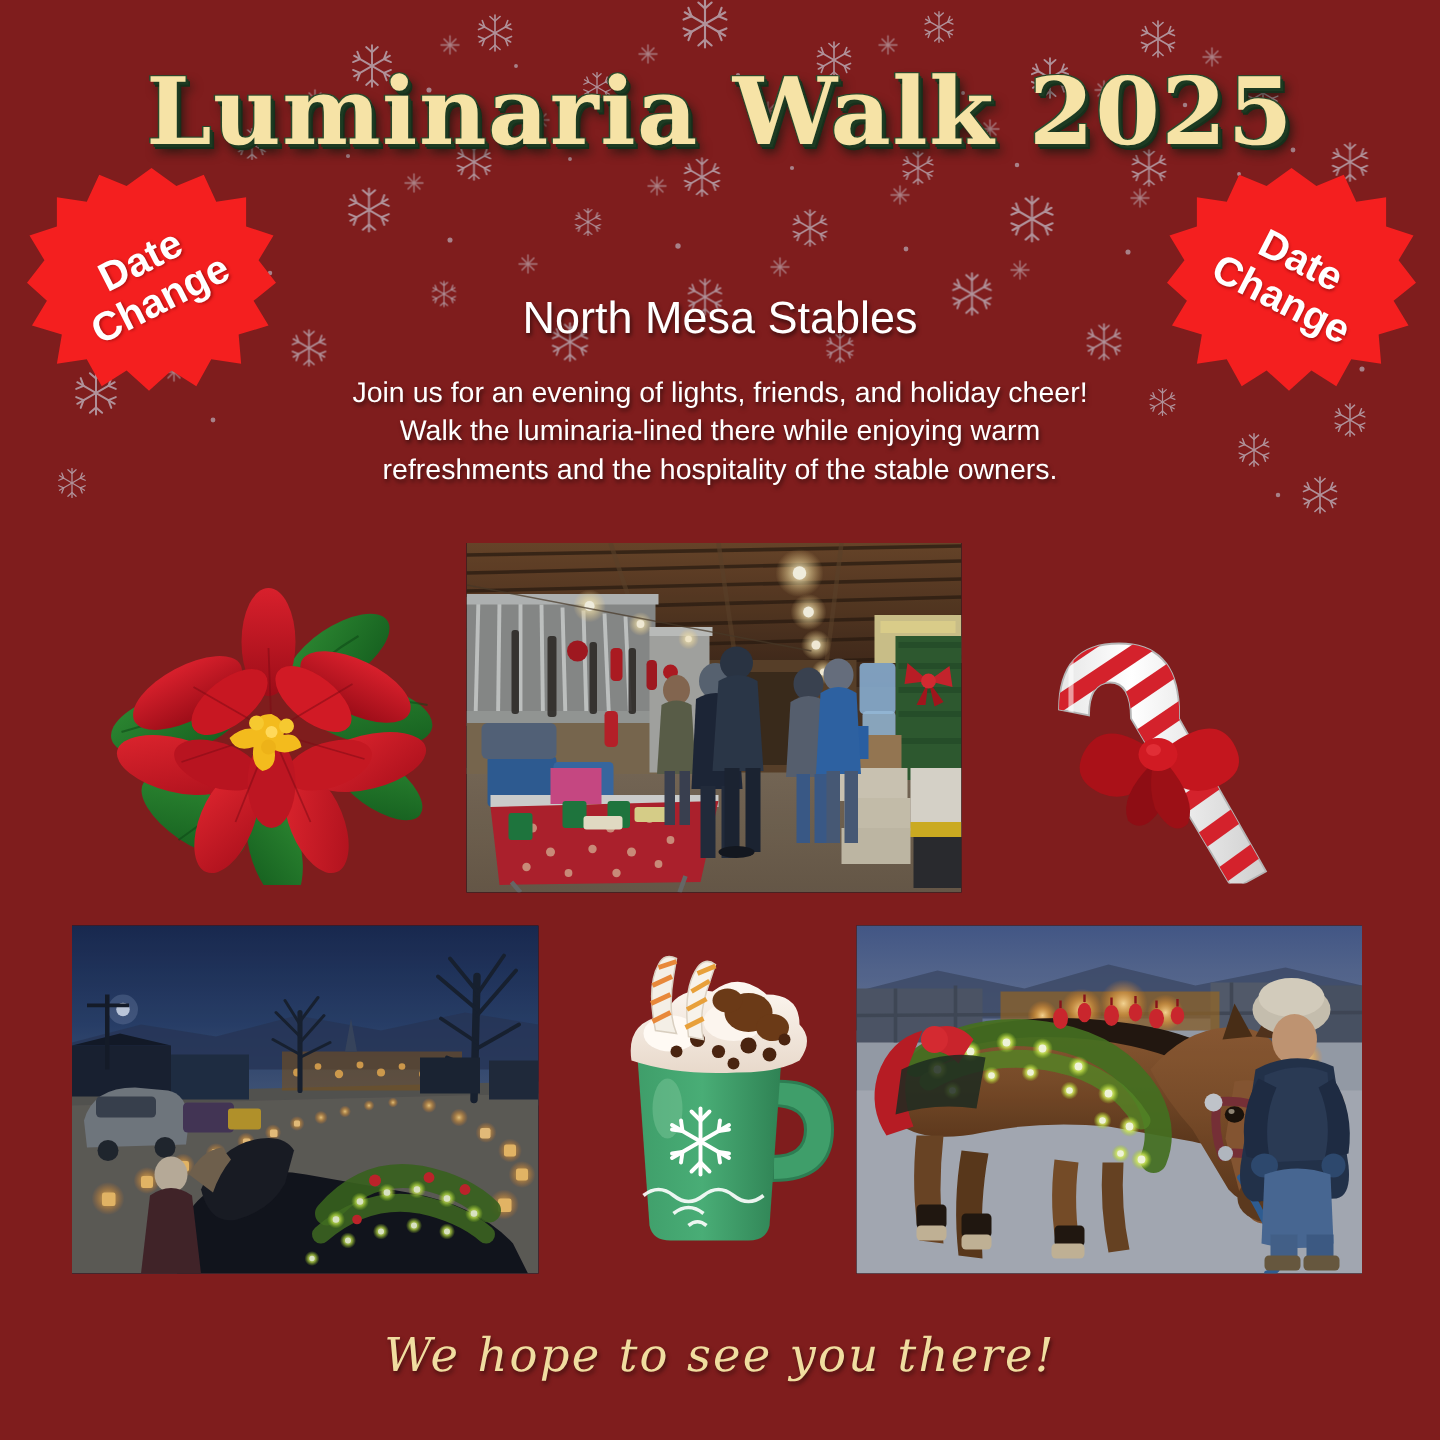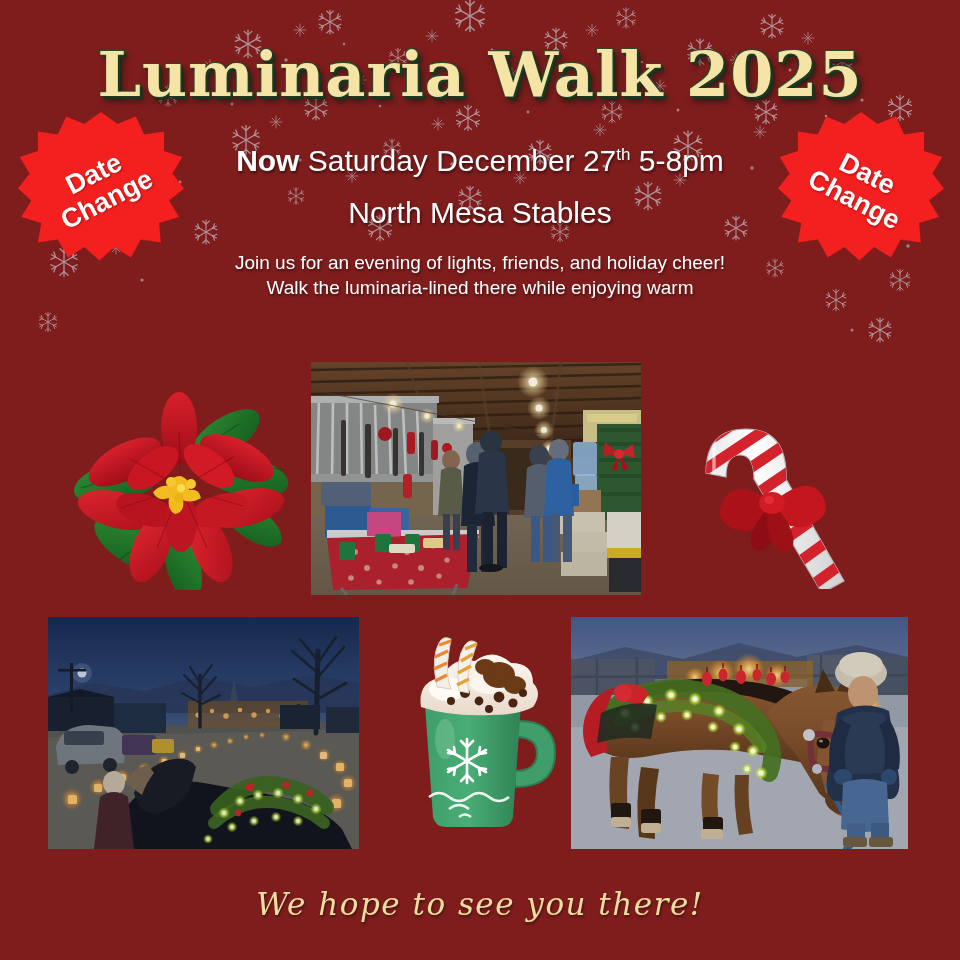--- a/index.html
+++ b/index.html
@@ -224,29 +224,27 @@
         <circle cx="96" cy="176" r="1.4"></circle>
       <circle cx="908" cy="246" r="1.7"></circle>
         <circle cx="852" cy="330" r="1.5"></circle>
     </g>
   </svg>
 
   <div class="title-wrap">
     <div class="title">Luminaria Walk 2025</div>
   </div>
 
-  <div class="subline line-date">
-    <span class="bold">Now</span><span> Saturday December 27</span><span class="ordsup">th</span><span> 5-8pm</span>
-  </div>
 
   <div class="subline line-venue">North Mesa Stables</div>
 
   <div class="para">
     <div>Join us for an evening of lights, friends, and holiday cheer!</div>
     <div>Walk the luminaria-lined there while enjoying warm</div>
+    <div>refreshments and the hospitality of the stable owners.</div>
   </div>
 
   <div class="badge" id="badge-left">
     <div class="burst"></div>
     <div class="btxt">
       <span>Date</span><br>
       <span>Change</span>
     </div>
   </div>
 

